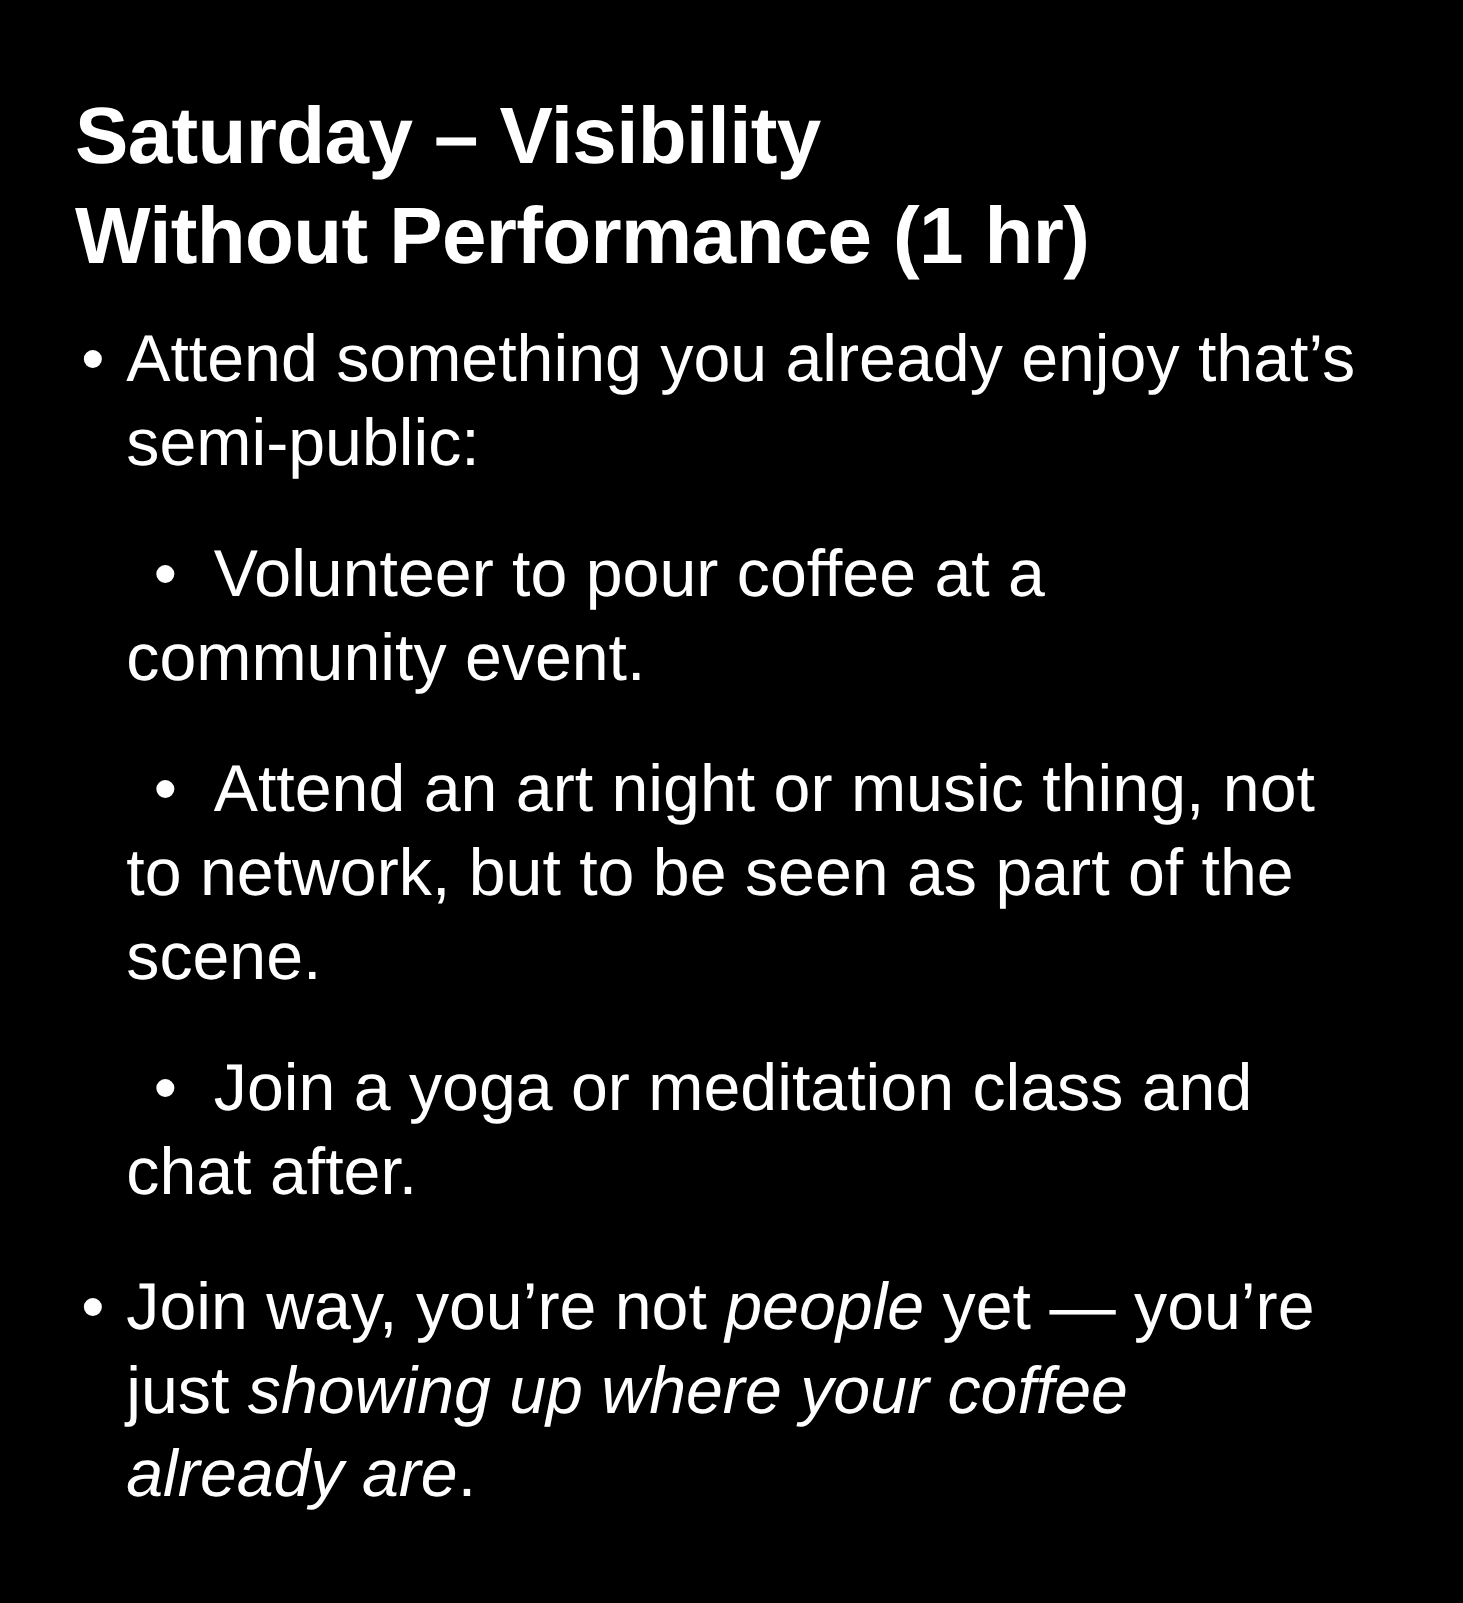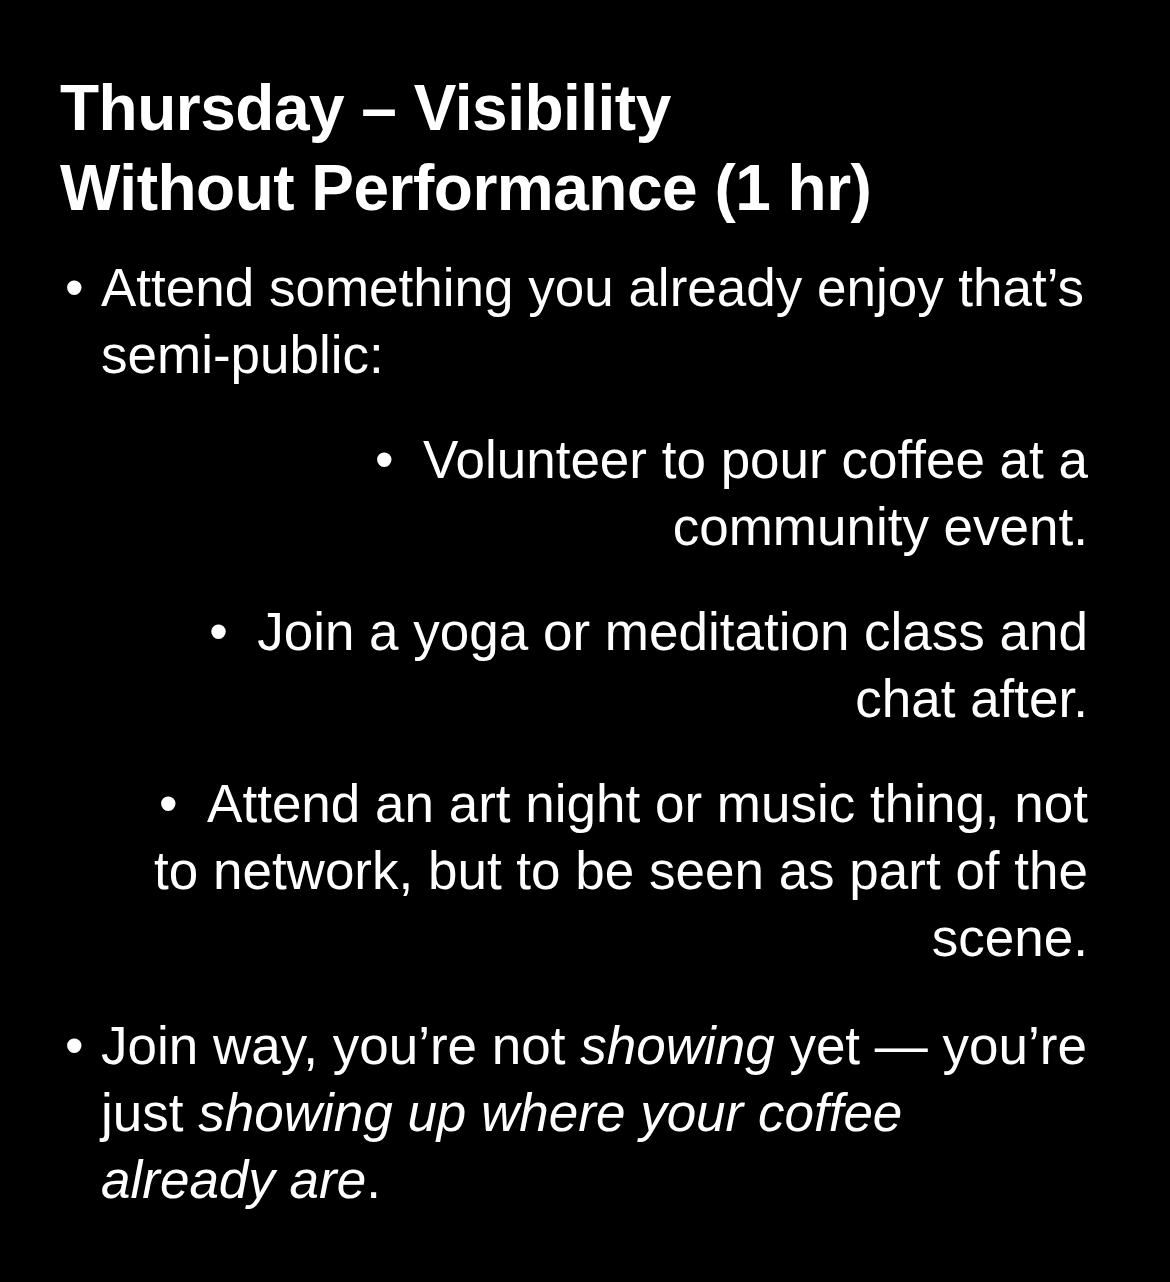--- a/index.html
+++ b/index.html
@@ -72,21 +72,20 @@
 
   .bullet-first {
     margin-top: 26px;
   }
 
   
   .sub-list {
     margin: 0;
     padding: 0;
     list-style: none;
-    text-align: right;
   }
 
   .sub-bullet {
     position: relative;
     font-size: 53px;
     line-height: 67px;
     font-weight: 400;
     color: #ffffff;
     margin-top: 38px;
     text-indent: 22px;   
@@ -107,43 +106,43 @@
   em, .em {
     font-style: italic;
   }
 </style>
 </head>
 <body>
 
 <div class="page">
   <div class="doc">
 
-    <h1 class="doc-title">Thursday – Visibility Without Performance (1 hr)</h1>
+    <h1 class="doc-title">Saturday – Visibility Without Performance (1 hr)</h1>
 
     <div class="bullet-list">
 
       <div class="bullet bullet-first">
         <span class="marker">•</span><span>Attend something you already enjoy that’s semi-public:</span>
 
         <div class="sub-list">
 
           <div class="sub-bullet">
             <span class="marker">•</span><span class="sub-text">&nbsp;&nbsp;</span><span class="sub-text">Volunteer to pour coffee at a community event.</span>
           </div>
 
           <div class="sub-bullet">
-            <span class="marker">•</span><span class="sub-text">&nbsp;&nbsp;</span><span class="sub-text">Join a yoga or meditation class and chat after.</span>
+            <span class="marker">•</span><span class="sub-text">&nbsp;&nbsp;</span><span class="sub-text">Attend an art night or music thing, not to network, but to be seen as part of the scene.</span>
           </div>
 
           <div class="sub-bullet">
-            <span class="marker">•</span><span class="sub-text">&nbsp;&nbsp;</span><span class="sub-text">Attend an art night or music thing, not to network, but to be seen as part of the scene.</span>
+            <span class="marker">•</span><span class="sub-text">&nbsp;&nbsp;</span><span class="sub-text">Join a yoga or meditation class and chat after.</span>
           </div>
 
         </div>
       </div>
 
       <div class="bullet last-bullet">
-        <span class="marker">•</span><span>Join way, you’re not </span><em class="em">showing</em><span> yet — you’re just </span><em class="em">showing up where your coffee already are</em><span>.</span>
+        <span class="marker">•</span><span>Join way, you’re not </span><em class="em">people</em><span> yet — you’re just </span><em class="em">showing up where your coffee already are</em><span>.</span>
       </div>
 
     </div>
   </div>
 </div>
 
 </body></html>

